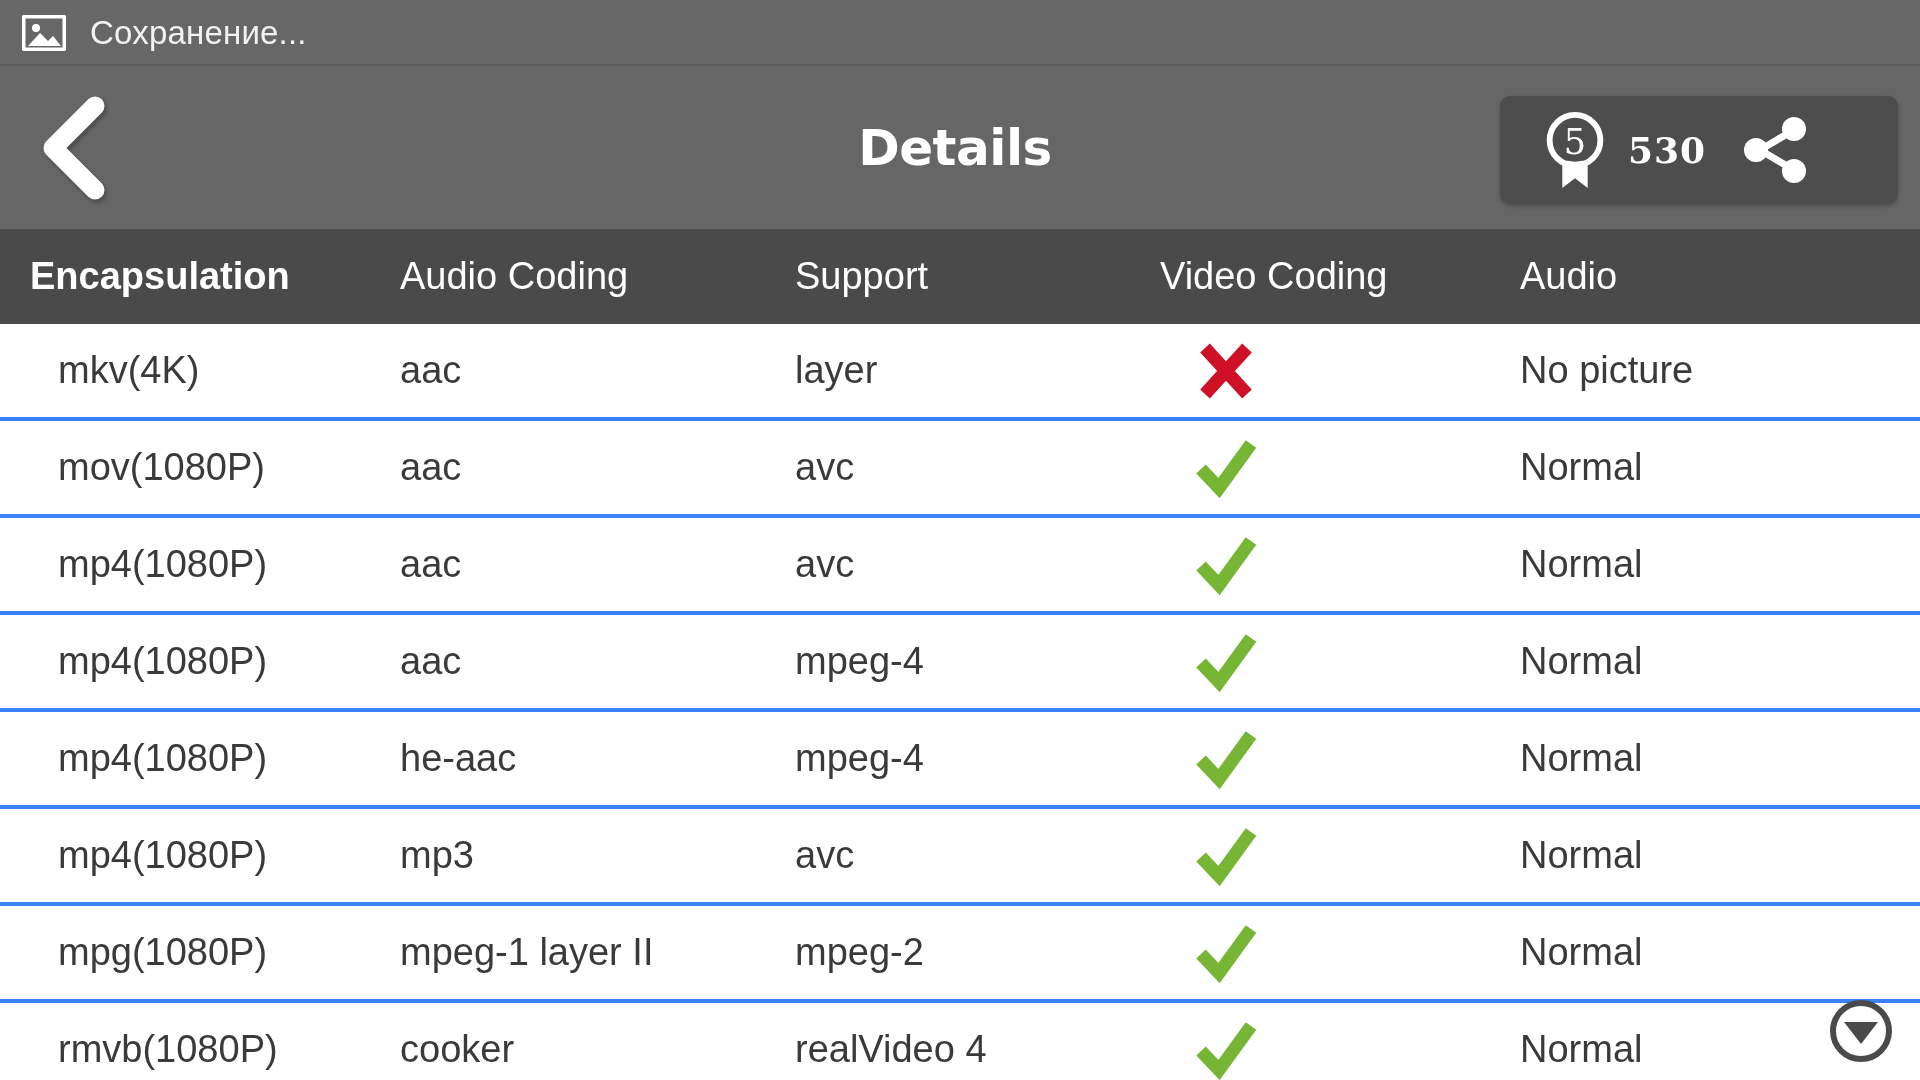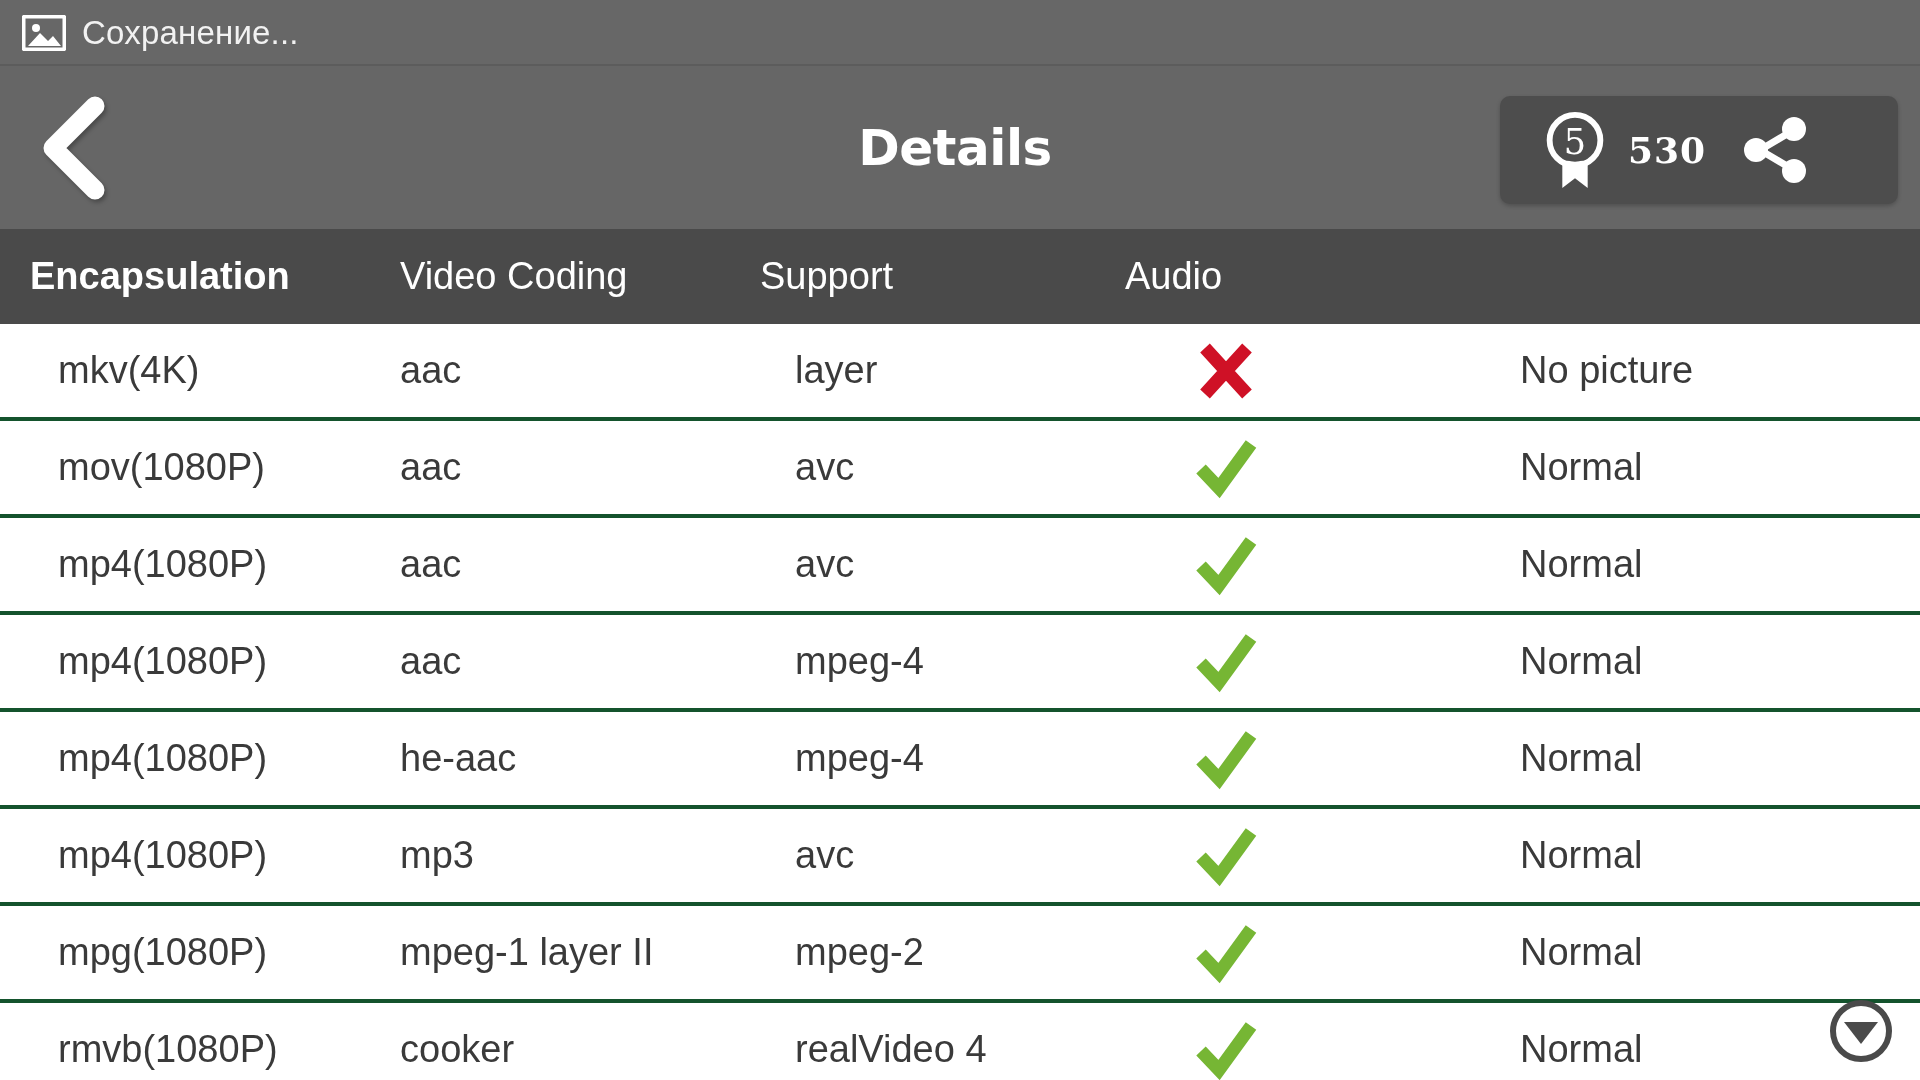--- a/index.html
+++ b/index.html
@@ -17,21 +17,21 @@
     display:flex; align-items:center;
     padding-left:22px;
     position:relative;
   }
   .statusbar::after{
     content:""; position:absolute; left:0; right:0; bottom:0;
     height:2px; background:#5c5c5c;
   }
   .sb-icon{ width:44px; height:36px; display:block; flex:0 0 auto; }
   .sb-text{
-    color:#f2f2f2; font-size:33px; margin-left:16px;
+    color:#f2f2f2; font-size:33px; margin-left:24px;
     font-family:"Liberation Sans", sans-serif; letter-spacing:.2px;
   }
 
   
   .actionbar{
     height:163px; width:100%;
     background:#666666;
     display:flex; align-items:center;
     position:relative;
   }
@@ -70,21 +70,21 @@
     display:flex; align-items:center;
   }
   .thead .cell{
     color:#ffffff; font-size:38px;
     font-family:"Liberation Sans Narrow","Liberation Sans", sans-serif;
   }
   .trow{
     height:97px; width:100%;
     display:flex; align-items:center;
     background:#ffffff;
-    border-bottom:4px solid #14532d;
+    border-bottom:4px solid #3b82f6;
   }
   .trow .cell{
     color:#3a3a3a; font-size:38px;
     font-family:"Liberation Sans Narrow","Liberation Sans", sans-serif;
   }
   
   .c-enc{ width:400px; padding-left:58px; }
   .c-aud{ width:395px; padding-left:0; }
   .c-vid{ width:360px; }
   .c-sup{ width:365px; display:flex; align-items:center; }
@@ -147,22 +147,23 @@
       <line x1="20" y1="34" x2="52" y2="53" stroke="#ffffff" stroke-width="7" stroke-linecap="round"></line>
       <circle cx="16" cy="34" r="12" fill="#ffffff"></circle>
       <circle cx="54" cy="13" r="12" fill="#ffffff"></circle>
       <circle cx="54" cy="55" r="12" fill="#ffffff"></circle>
     </svg>
   </div>
 </div>
 
 <div class="thead">
   <div class="cell c-enc">Encapsulation</div>
+  <div class="cell c-aud">Audio Coding</div>
+  <div class="cell c-sup">Support</div>
   <div class="cell c-vid">Video Coding</div>
-  <div class="cell c-sup">Support</div>
   <div class="cell c-res">Audio</div>
 </div>
 
 <div class="tbody" id="tbody">
     <div class="trow">
       <div class="cell c-enc">mkv(4K)</div>
       <div class="cell c-aud">aac</div>
       <div class="cell c-vid">layer</div>
       <div class="cell c-sup">
         <div class="sup-wrap">

